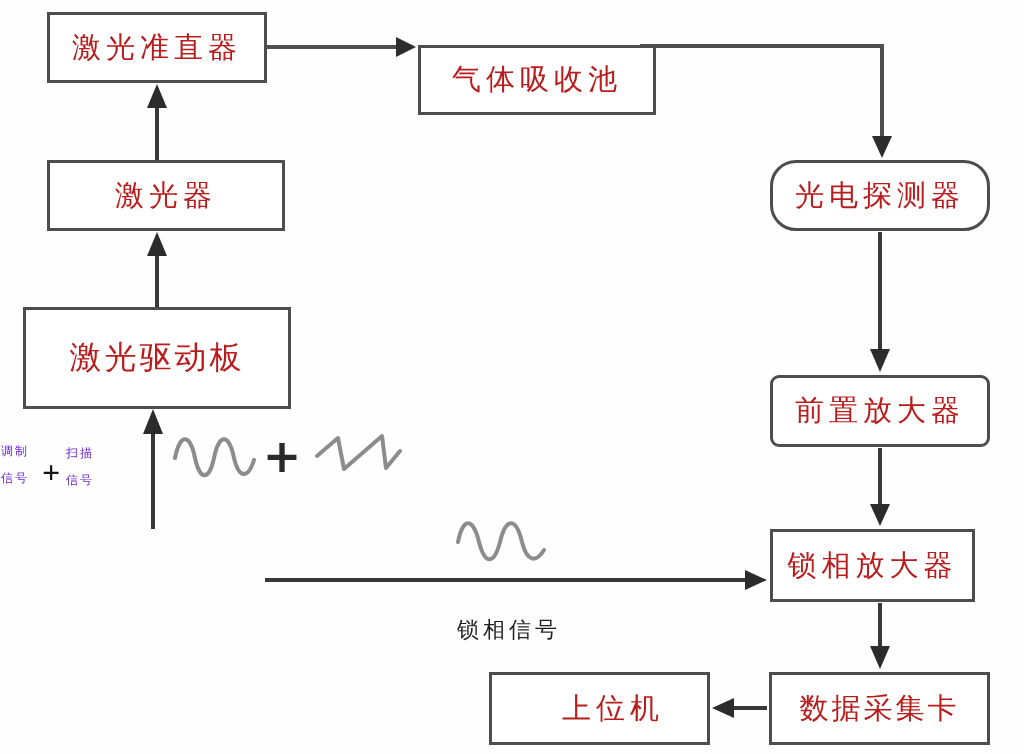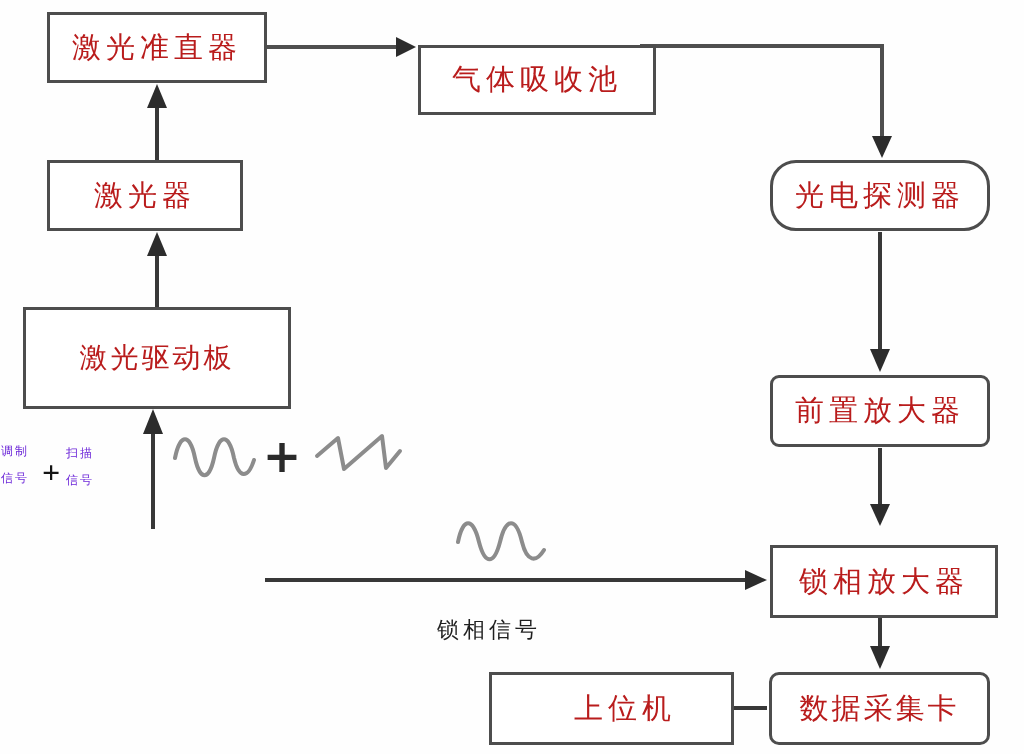--- a/index.html
+++ b/index.html
@@ -21,47 +21,47 @@
     justify-content:center;
     color:#b91c1c;
     font-size:29px;
     letter-spacing:5px;
     text-align:center;
     line-height:1.3;
   }
   .box .line{display:block;white-space:nowrap;}
   .box-collimator{left:47px;top:12px;width:220px;height:71px;}
   .box-gascell{left:418px;top:21px;width:238px;height:70px;margin-top:24px;}
-  .box-laser{left:47px;top:160px;width:196px;height:71px;font-family:Liberation Serif, serif;}
-  .box-driver{left:23px;top:307px;width:268px;height:102px;font-size:28px;letter-spacing:3px;line-height:1.35;}
+  .box-laser{left:47px;top:160px;width:238px;height:71px;font-family:Liberation Serif, serif;}
+  .box-driver{left:23px;top:307px;width:268px;height:102px;font-size:32px;letter-spacing:3px;line-height:1.35;}
   .box-siggen{left:43px;top:527px;width:222px;height:72px;}
   .box-pd{left:770px;top:160px;width:220px;height:71px;border-radius:26px;}
   .box-preamp{left:770px;top:375px;width:220px;height:72px;border-radius:9px;}
-  .box-lockin{left:770px;top:545px;width:228px;height:73px;}
-  .box-daq{left:769px;top:672px;width:221px;height:73px;letter-spacing:3px;border-radius:10px;}
-  .box-host{left:489px;top:672px;width:245px;height:73px;padding-left:27px;}
+  .box-lockin{left:770px;top:529px;width:205px;height:73px;}
+  .box-daq{left:769px;top:672px;width:221px;height:73px;letter-spacing:3px;}
+  .box-host{left:489px;top:672px;width:221px;height:73px;padding-left:27px;}
   .ann{
     position:absolute;
     color:#6d28d9;
     font-size:12px;
     letter-spacing:2px;
     line-height:27px;
     white-space:nowrap;
   }
   .ann-col{position:absolute;text-align:left;}
   .ann-plus{
     position:absolute;
     font-weight:bold;
     font-size:32px;
     line-height:32px;
     letter-spacing:0;
     color:#141414;
   }
   .ann-lockin{
-    left:437px;top:616px;
+    left:457px;top:616px;
     font-size:22px;
     letter-spacing:4px;
     color:#1f1f1f;
   }
   svg#overlay{position:absolute;left:0;top:0;pointer-events:none;}
   .wire{stroke:#383838;stroke-width:4;fill:none;}
   .wire-gray{stroke:#4f4f4f;}
   .head{fill:#2c2c2c;stroke:none;}
   .wave{stroke:#8c8c8c;stroke-width:4;fill:none;stroke-linecap:round;stroke-linejoin:round;}
   .plus-glyph{

